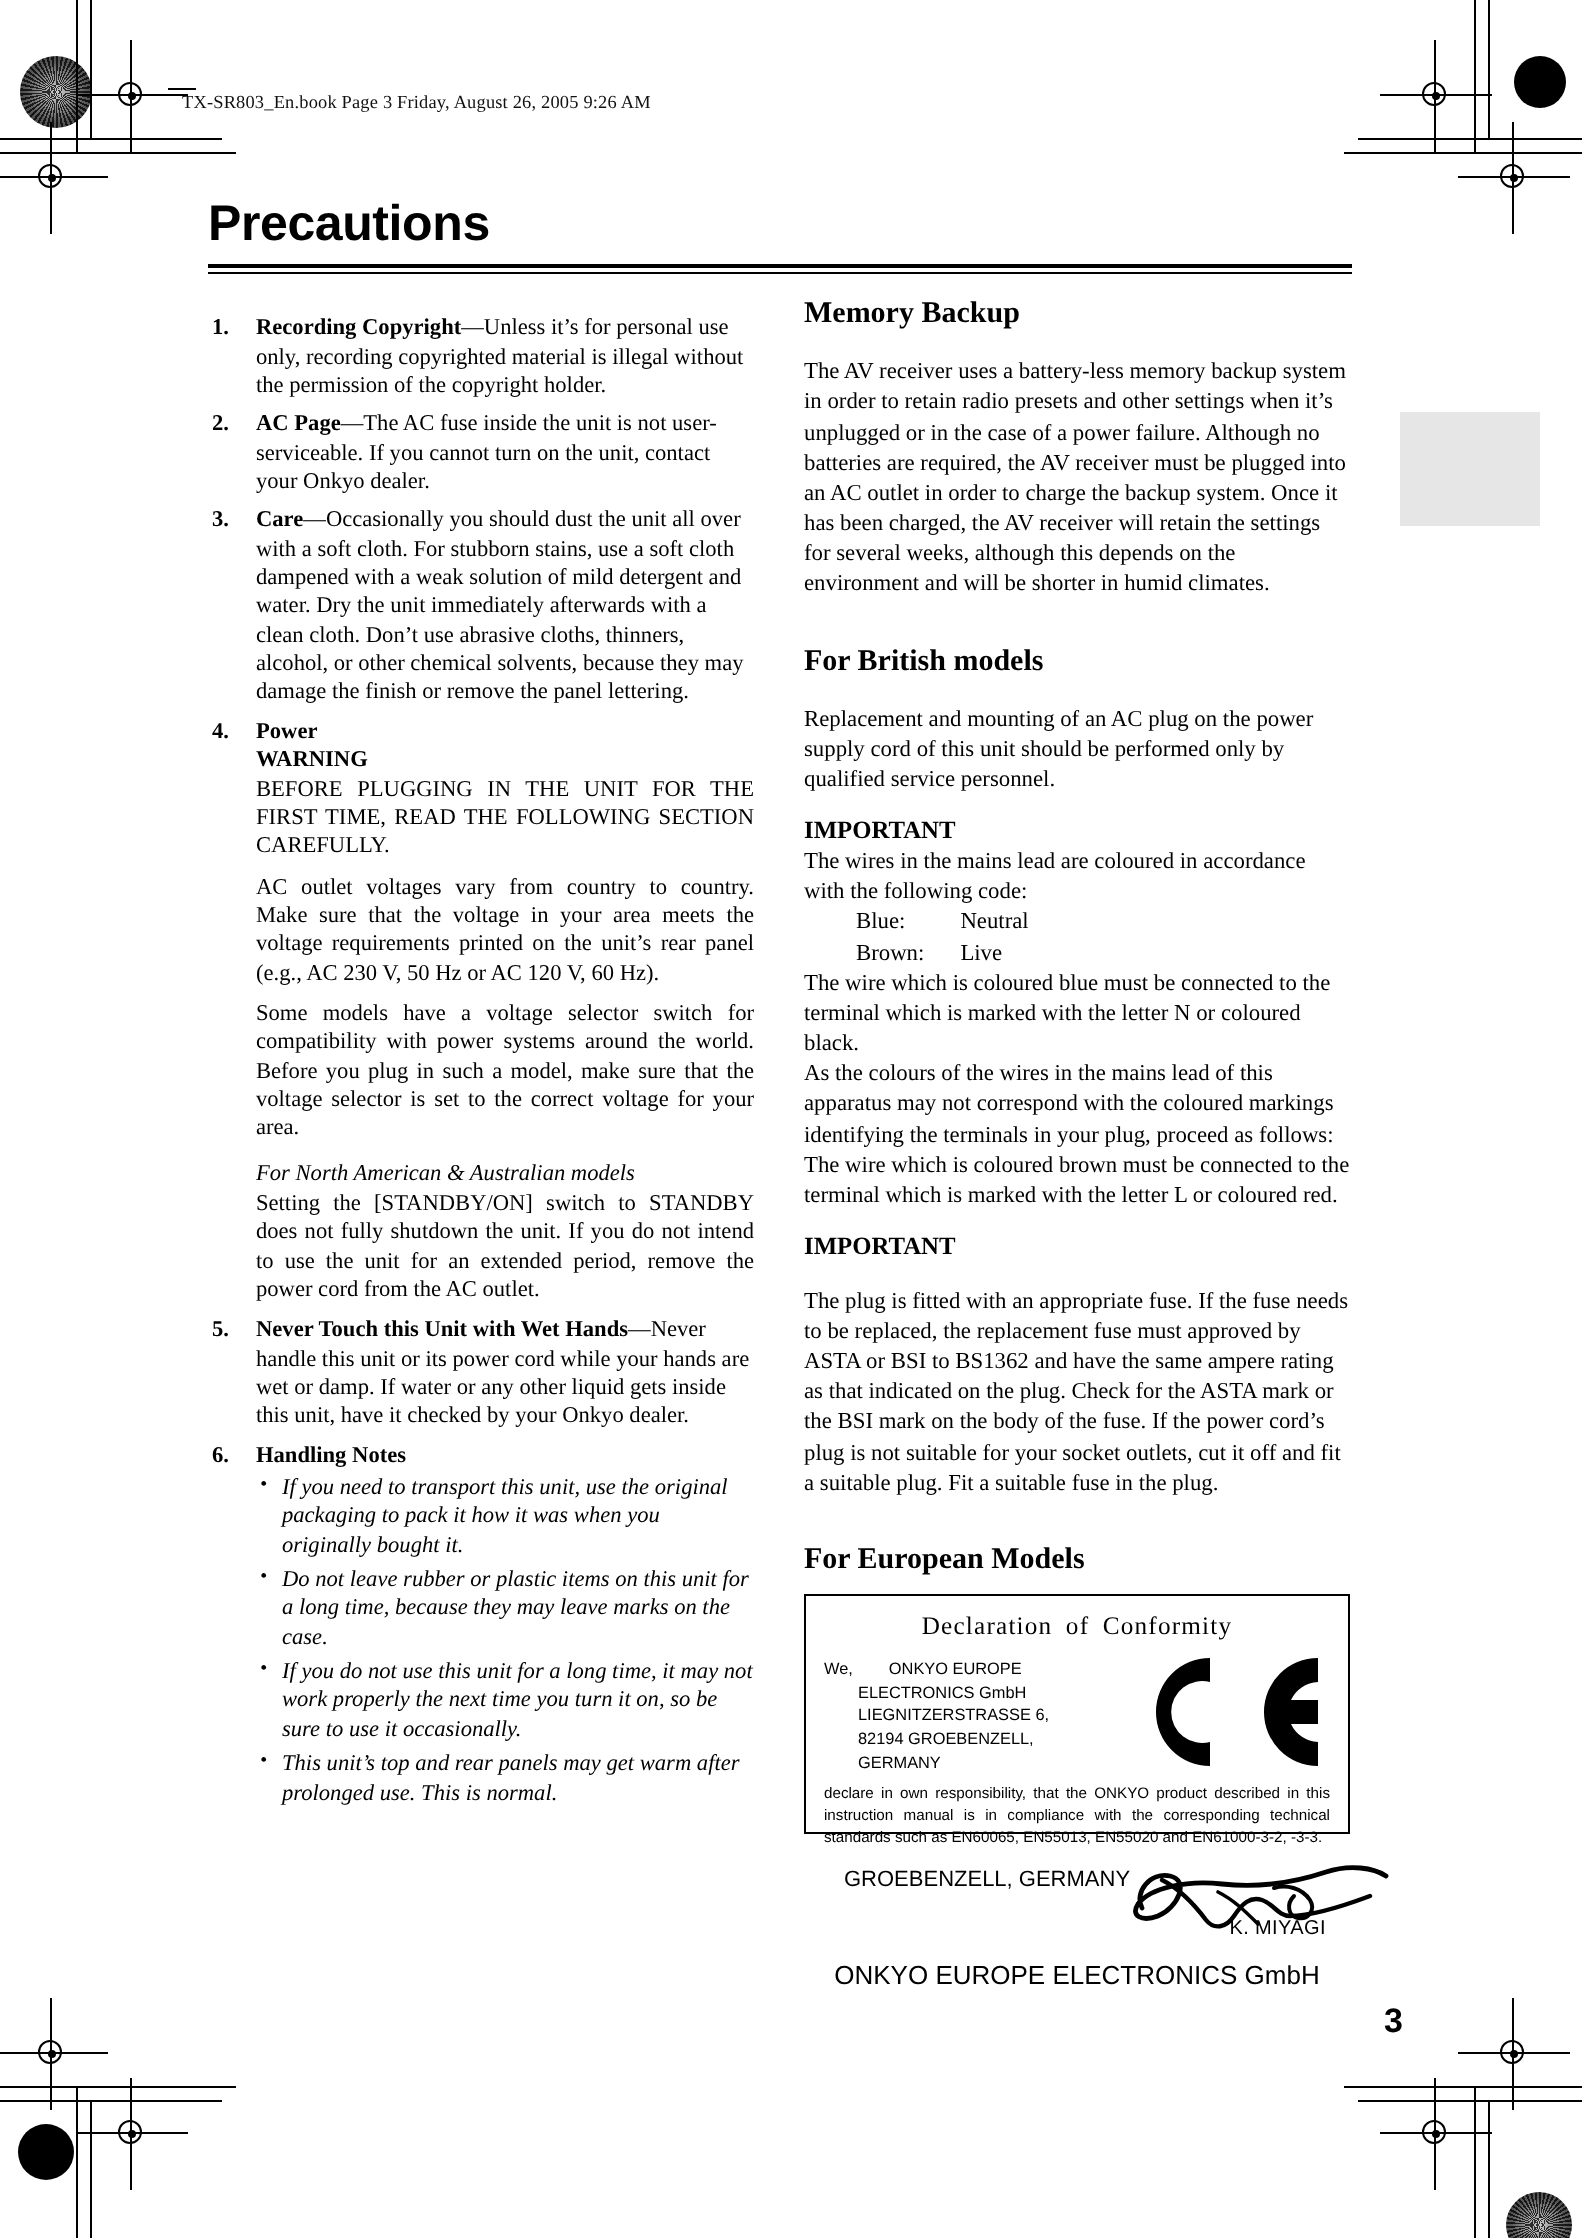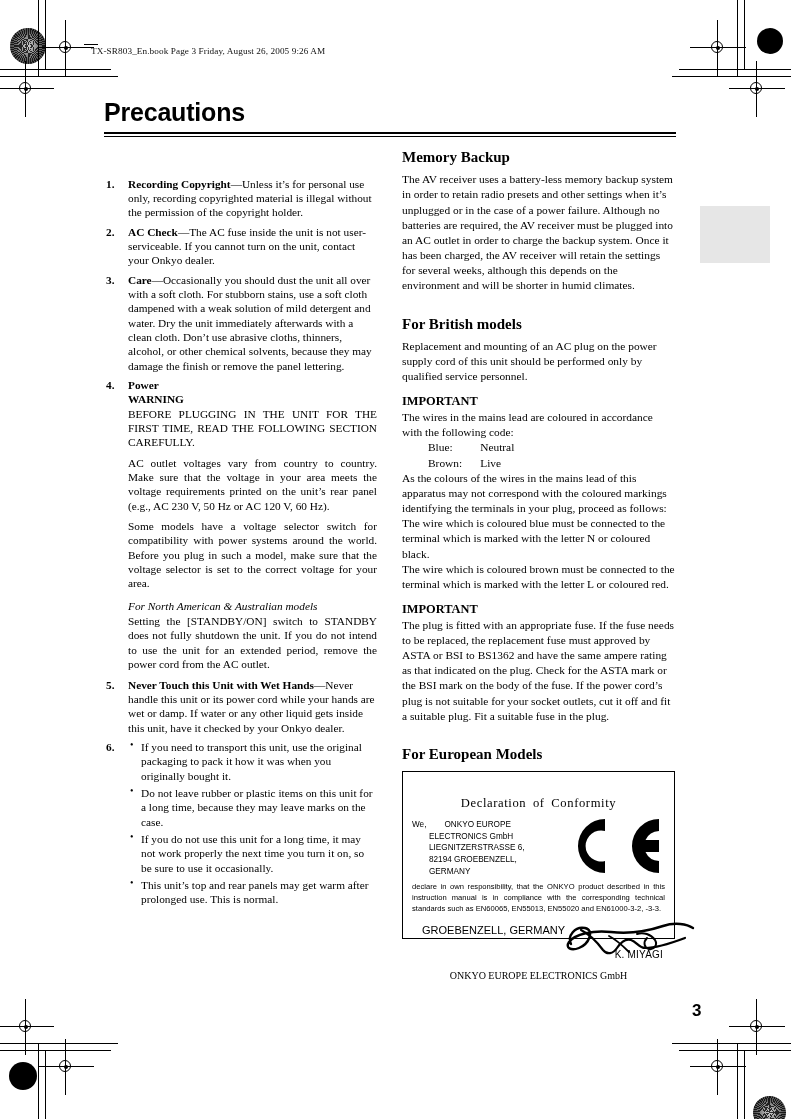--- a/index.html
+++ b/index.html
@@ -154,20 +154,21 @@
     list-style: none;
     margin: 2px 0 0 0;
     padding: 0;
   }
   ul.bullets > li {
     position: relative;
     padding-left: 13px;
     font-size: 11.3px;
     line-height: 1.27;
     margin-bottom: 3px;
+    font-style: italic;
   }
   ul.bullets > li::before {
     content: "•";
     position: absolute;
     left: 2px; top: -0.5px;
     font-size: 10px;
   }
 
   
   h2.sec {
@@ -184,37 +185,37 @@
     font-size: 12.4px;
     margin: 10px 0 1px 0;
     line-height: 1.2;
   }
   .rp {
     font-size: 11.4px;
     line-height: 1.33;
     margin: 0 0 0 0;
   }
   .rp + .rp { margin-top: 0; }
-  .gap-after { margin-bottom: 9px; }
+  .gap-after { margin-bottom: 9px; margin-top: 13px; }
 
   table.codes {
     border-collapse: collapse;
     margin: 0 0 0 26px;
     font-size: 11.4px;
     line-height: 1.33;
   }
   table.codes td { padding: 0 18px 0 0; }
 
   
   .decl {
     border: 1.1px solid #000;
     margin-top: 8px;
-    padding: 24px 9px 7px 9px;
+    padding: 8px 9px 7px 9px;
     position: relative;
-    height: 168px;
+    height: 120px;
     box-sizing: border-box;
   }
   .decl-title {
     text-align: center;
     font-size: 12.6px;
     letter-spacing: 0.6px;
     margin-bottom: 8px;
     word-spacing: 3px;
   }
   .decl-top {
@@ -258,22 +259,22 @@
   .sig-area { position: relative; flex: 1; height: 34px; }
   .decl-name {
     position: absolute;
     right: 2px; bottom: -2px;
     font-family: "Liberation Sans", "DejaVu Sans", sans-serif;
     font-size: 10px;
     letter-spacing: .2px;
   }
   .decl-foot {
     text-align: center;
-    font-family: Liberation Serif, serif;
-    font-size: 10px;
+    font-family: Liberation Sans, sans-serif;
+    font-size: 13px;
     margin-top: 12px;
   }
 
   
   .tab-marker {
     position: absolute;
     left: 700px; top: 206px;
     width: 70px; height: 57px;
     background: #e6e6e6;
   }
@@ -375,21 +376,21 @@
   <div class="cols">
 
     <div class="col">
       <ol class="prec">
 
         <li>
           <span class="lead">Recording Copyright</span><span>—Unless it’s for personal use only, recording copyrighted material is illegal without the permission of the copyright holder.</span>
         </li>
 
         <li>
-          <span class="lead">AC Check</span><span>—The AC fuse inside the unit is not user-serviceable. If you cannot turn on the unit, contact your Onkyo dealer.</span>
+          <span class="lead">AC Page</span><span>—The AC fuse inside the unit is not user-serviceable. If you cannot turn on the unit, contact your Onkyo dealer.</span>
         </li>
 
         <li>
           <span class="lead">Care</span><span>—Occasionally you should dust the unit all over with a soft cloth. For stubborn stains, use a soft cloth dampened with a weak solution of mild detergent and water. Dry the unit immediately afterwards with a clean cloth. Don’t use abrasive cloths, thinners, alcohol, or other chemical solvents, because they may damage the finish or remove the panel lettering.</span>
         </li>
 
         <li>
           <div class="lead">Power</div>
           <div class="warning-label">WARNING</div>
           <p class="inner-p just">BEFORE PLUGGING IN THE UNIT FOR THE FIRST TIME, READ THE FOLLOWING SECTION CAREFULLY.</p>
@@ -397,20 +398,21 @@
           <p class="inner-p just">Some models have a voltage selector switch for compatibility with power systems around the world. Before you plug in such a model, make sure that the voltage selector is set to the correct voltage for your area.</p>
           <div class="subhead-bi">For North American &amp; Australian models</div>
           <p class="inner-p just tight">Setting the [STANDBY/ON] switch to STANDBY does not fully shutdown the unit. If you do not intend to use the unit for an extended period, remove the power cord from the AC outlet.</p>
         </li>
 
         <li>
           <span class="lead">Never Touch this Unit with Wet Hands</span><span>—Never handle this unit or its power cord while your hands are wet or damp. If water or any other liquid gets inside this unit, have it checked by your Onkyo dealer.</span>
         </li>
 
         <li>
+          <div class="lead">Handling Notes</div>
           <ul class="bullets">
             <li>If you need to transport this unit, use the original packaging to pack it how it was when you originally bought it.</li>
             <li>Do not leave rubber or plastic items on this unit for a long time, because they may leave marks on the case.</li>
             <li>If you do not use this unit for a long time, it may not work properly the next time you turn it on, so be sure to use it occasionally.</li>
             <li>This unit’s top and rear panels may get warm after prolonged use. This is normal.</li>
           </ul>
         </li>
 
       </ol>
     </div>
@@ -432,22 +434,22 @@
           <td>Blue:</td>
           <td>Neutral</td>
         </tr>
         <tr>
           <td>Brown:</td>
           <td>Live</td>
         </tr>
       </tbody>
         </table>
 
+      <p class="rp">The wire which is coloured blue must be connected to the terminal which is marked with the letter N or coloured black.</p>
       <p class="rp">As the colours of the wires in the mains lead of this apparatus may not correspond with the coloured markings identifying the terminals in your plug, proceed as follows:</p>
-      <p class="rp">The wire which is coloured blue must be connected to the terminal which is marked with the letter N or coloured black.</p>
       <p class="rp gap-after">The wire which is coloured brown must be connected to the terminal which is marked with the letter L or coloured red.</p>
 
       <h3 class="imp">IMPORTANT</h3>
       <p class="rp gap-after">The plug is fitted with an appropriate fuse. If the fuse needs to be replaced, the replacement fuse must approved by ASTA or BSI to BS1362 and have the same ampere rating as that indicated on the plug. Check for the ASTA mark or the BSI mark on the body of the fuse. If the power cord’s plug is not suitable for your socket outlets, cut it off and fit a suitable plug. Fit a suitable fuse in the plug.</p>
 
       <h2 class="sec spaced">For European Models</h2>
 
       <div class="decl">
         <div class="decl-title">Declaration of Conformity</div>
 

